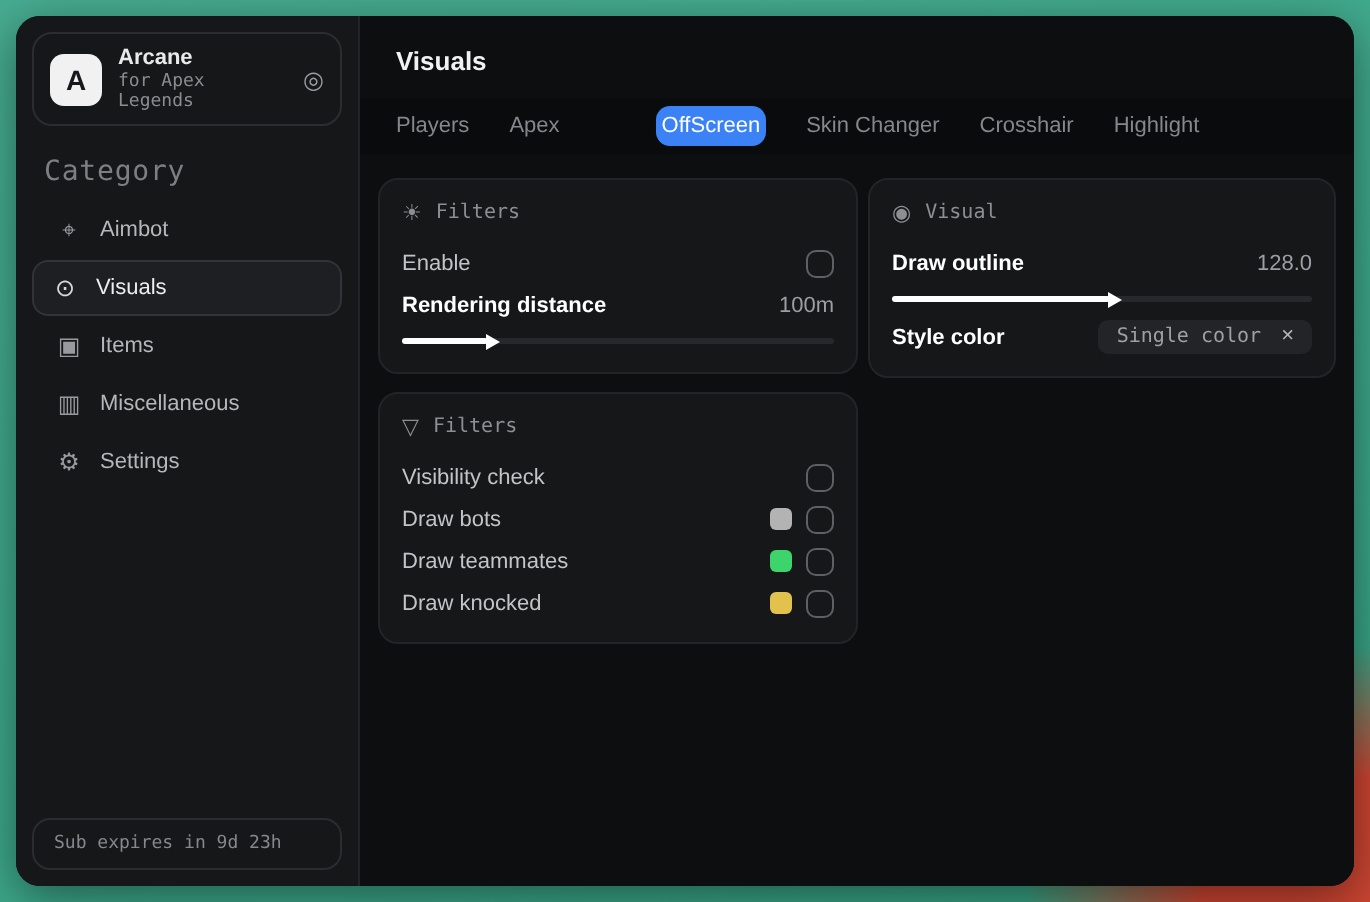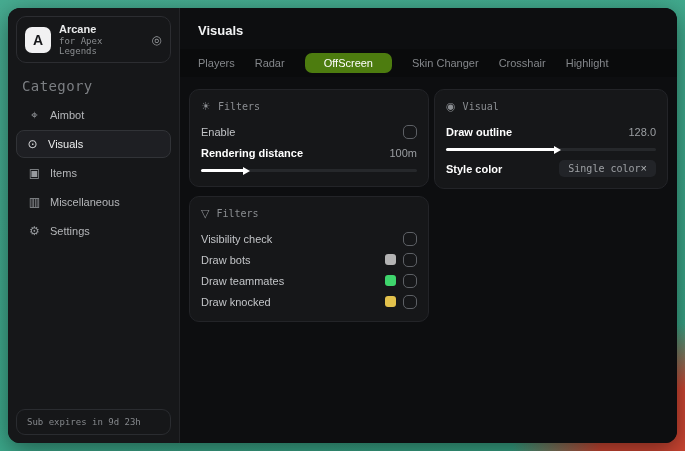--- a/index.html
+++ b/index.html
@@ -54,21 +54,21 @@
   .foot-1{font-size:9px;color:#85888c;font-family:"DejaVu Sans Mono",monospace;}
   .foot-2{font-size:10px;color:#d5d7d9;}
   
   .main{flex:1;background:#0d0e10;display:flex;flex-direction:column;min-width:0;}
   .page-title{font-size:13px;font-weight:bold;color:#f1f2f3;padding:15px 0 0 18px;}
   .tabbar{
     margin-top:11px;background:#0a0b0c;padding:4px 18px;
     display:flex;align-items:center;gap:20px;
   }
   .tab{font-size:11px;color:#84878b;padding:4px 0;border-radius:7px;cursor:pointer;white-space:nowrap;}
-  .tab.active{background:#4d7c0f;color:#ffffff;padding:4px 19px;}
+  .tab.active{background:#3b82f6;color:#ffffff;padding:4px 3px;margin-left:28px;}
   .content{display:flex;gap:5px;padding:12px 9px;align-items:flex-start;}
   .col{display:flex;flex-direction:column;gap:9px;}
   .col-left{width:240px;}
   .col-right{width:234px;}
   .panel{
     background:#161719;border:1px solid #232428;border-radius:10px;
     padding:9px 11px;box-sizing:border-box;width:100%;
   }
   .panel-head{
     display:flex;align-items:center;gap:7px;margin:2px 0 9px;
@@ -86,21 +86,21 @@
   .right-group{display:flex;align-items:center;gap:7px;}
   .swatch{width:11px;height:11px;border-radius:3px;cursor:pointer;}
   .slider{height:9px;position:relative;margin:3px 0 2px;cursor:pointer;}
   .slider-track{position:absolute;left:0;right:0;top:3px;height:3px;background:#26282b;border-radius:2px;}
   .slider-fill{position:absolute;left:0;top:3px;height:3px;background:#ffffff;border-radius:2px;}
   .slider-thumb{
     position:absolute;right:-6px;top:-2.5px;width:0;height:0;
     border-left:7px solid #ffffff;border-top:4px solid transparent;border-bottom:4px solid transparent;
   }
   .select{
-    display:flex;align-items:center;background:#222428;border-radius:5px;
+    display:flex;align-items:center;gap:10px;background:#222428;border-radius:5px;
     padding:3px 9px;cursor:pointer;
   }
   .select-value{font-size:10px;color:#9da0a4;font-family:"DejaVu Sans Mono",monospace;}
   .select-x{font-size:11px;color:#b3b6b9;line-height:1;}
 </style>
 </head>
 <body>
 
 <div class="window">
 
@@ -140,21 +140,21 @@
     <div class="side-footer">
       <span class="foot-1">Sub expires in 9d 23h</span>
     </div>
   </div>
 
   <div class="main">
     <div class="page-title">Visuals</div>
 
     <div class="tabbar">
       <span class="tab">Players</span>
-      <span class="tab">Radar</span>
+      <span class="tab">Apex</span>
       <span class="tab active">OffScreen</span>
       <span class="tab">Skin Changer</span>
       <span class="tab">Crosshair</span>
       <span class="tab">Highlight</span>
     </div>
 
     <div class="content">
 
       <div class="col col-left">
 

